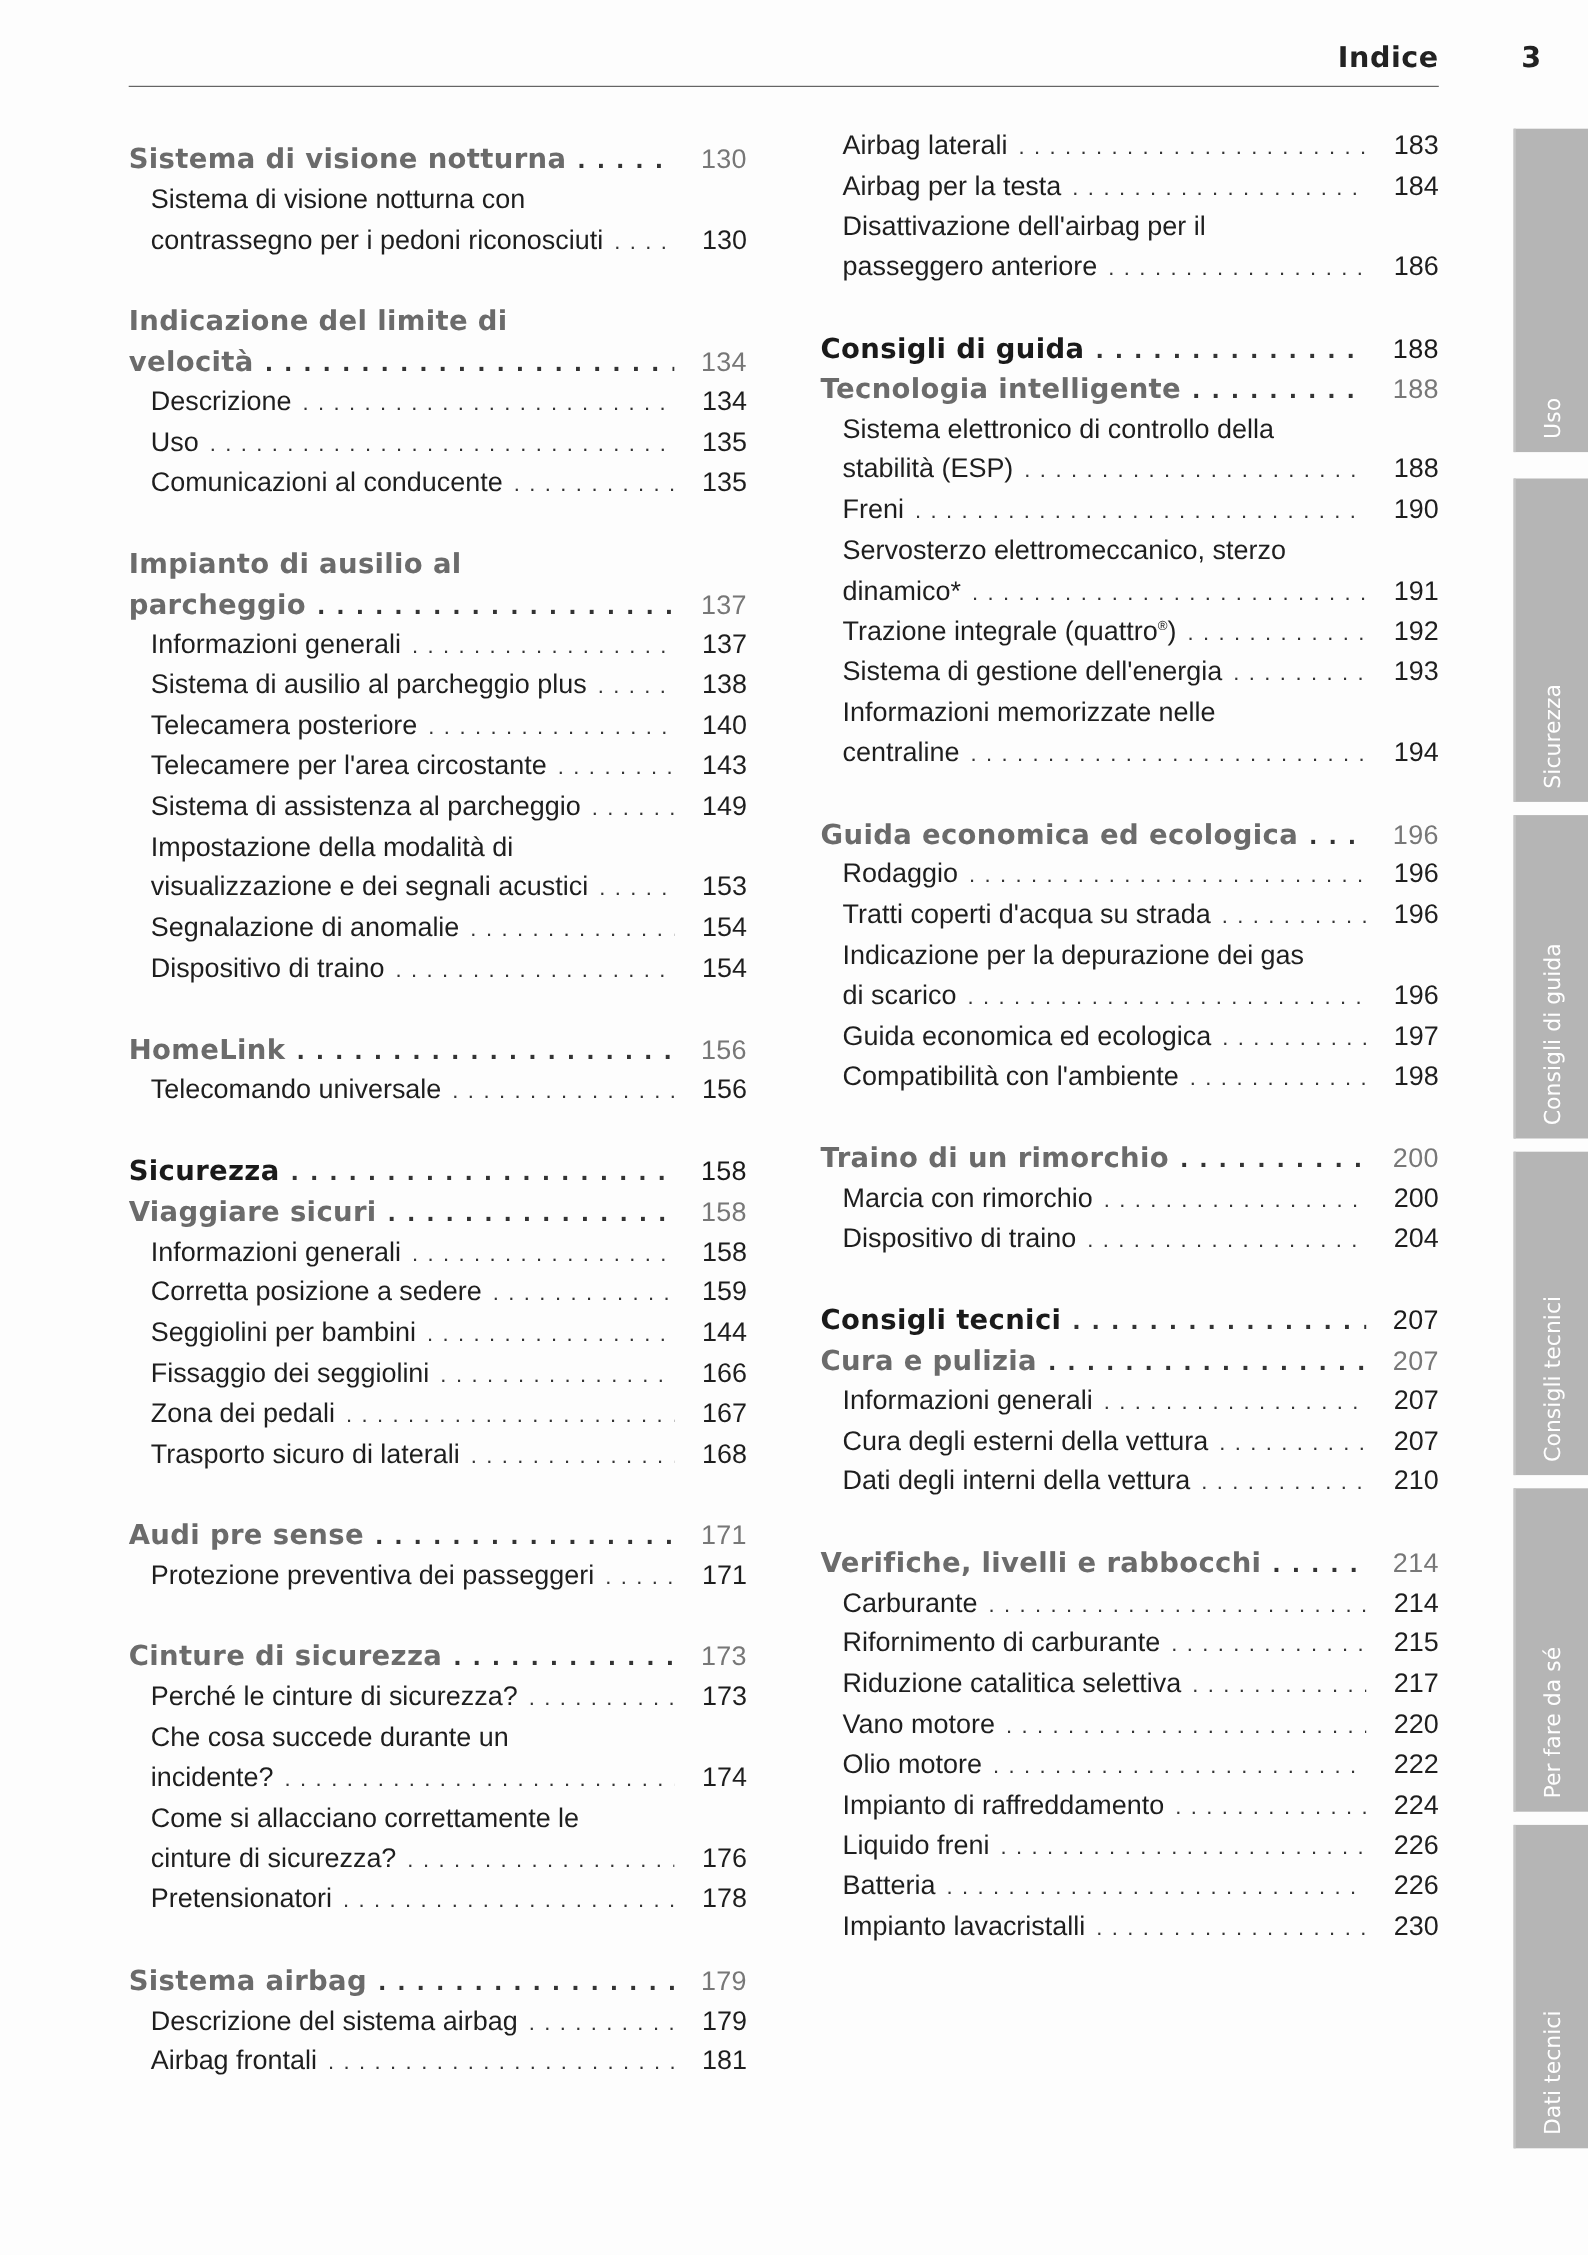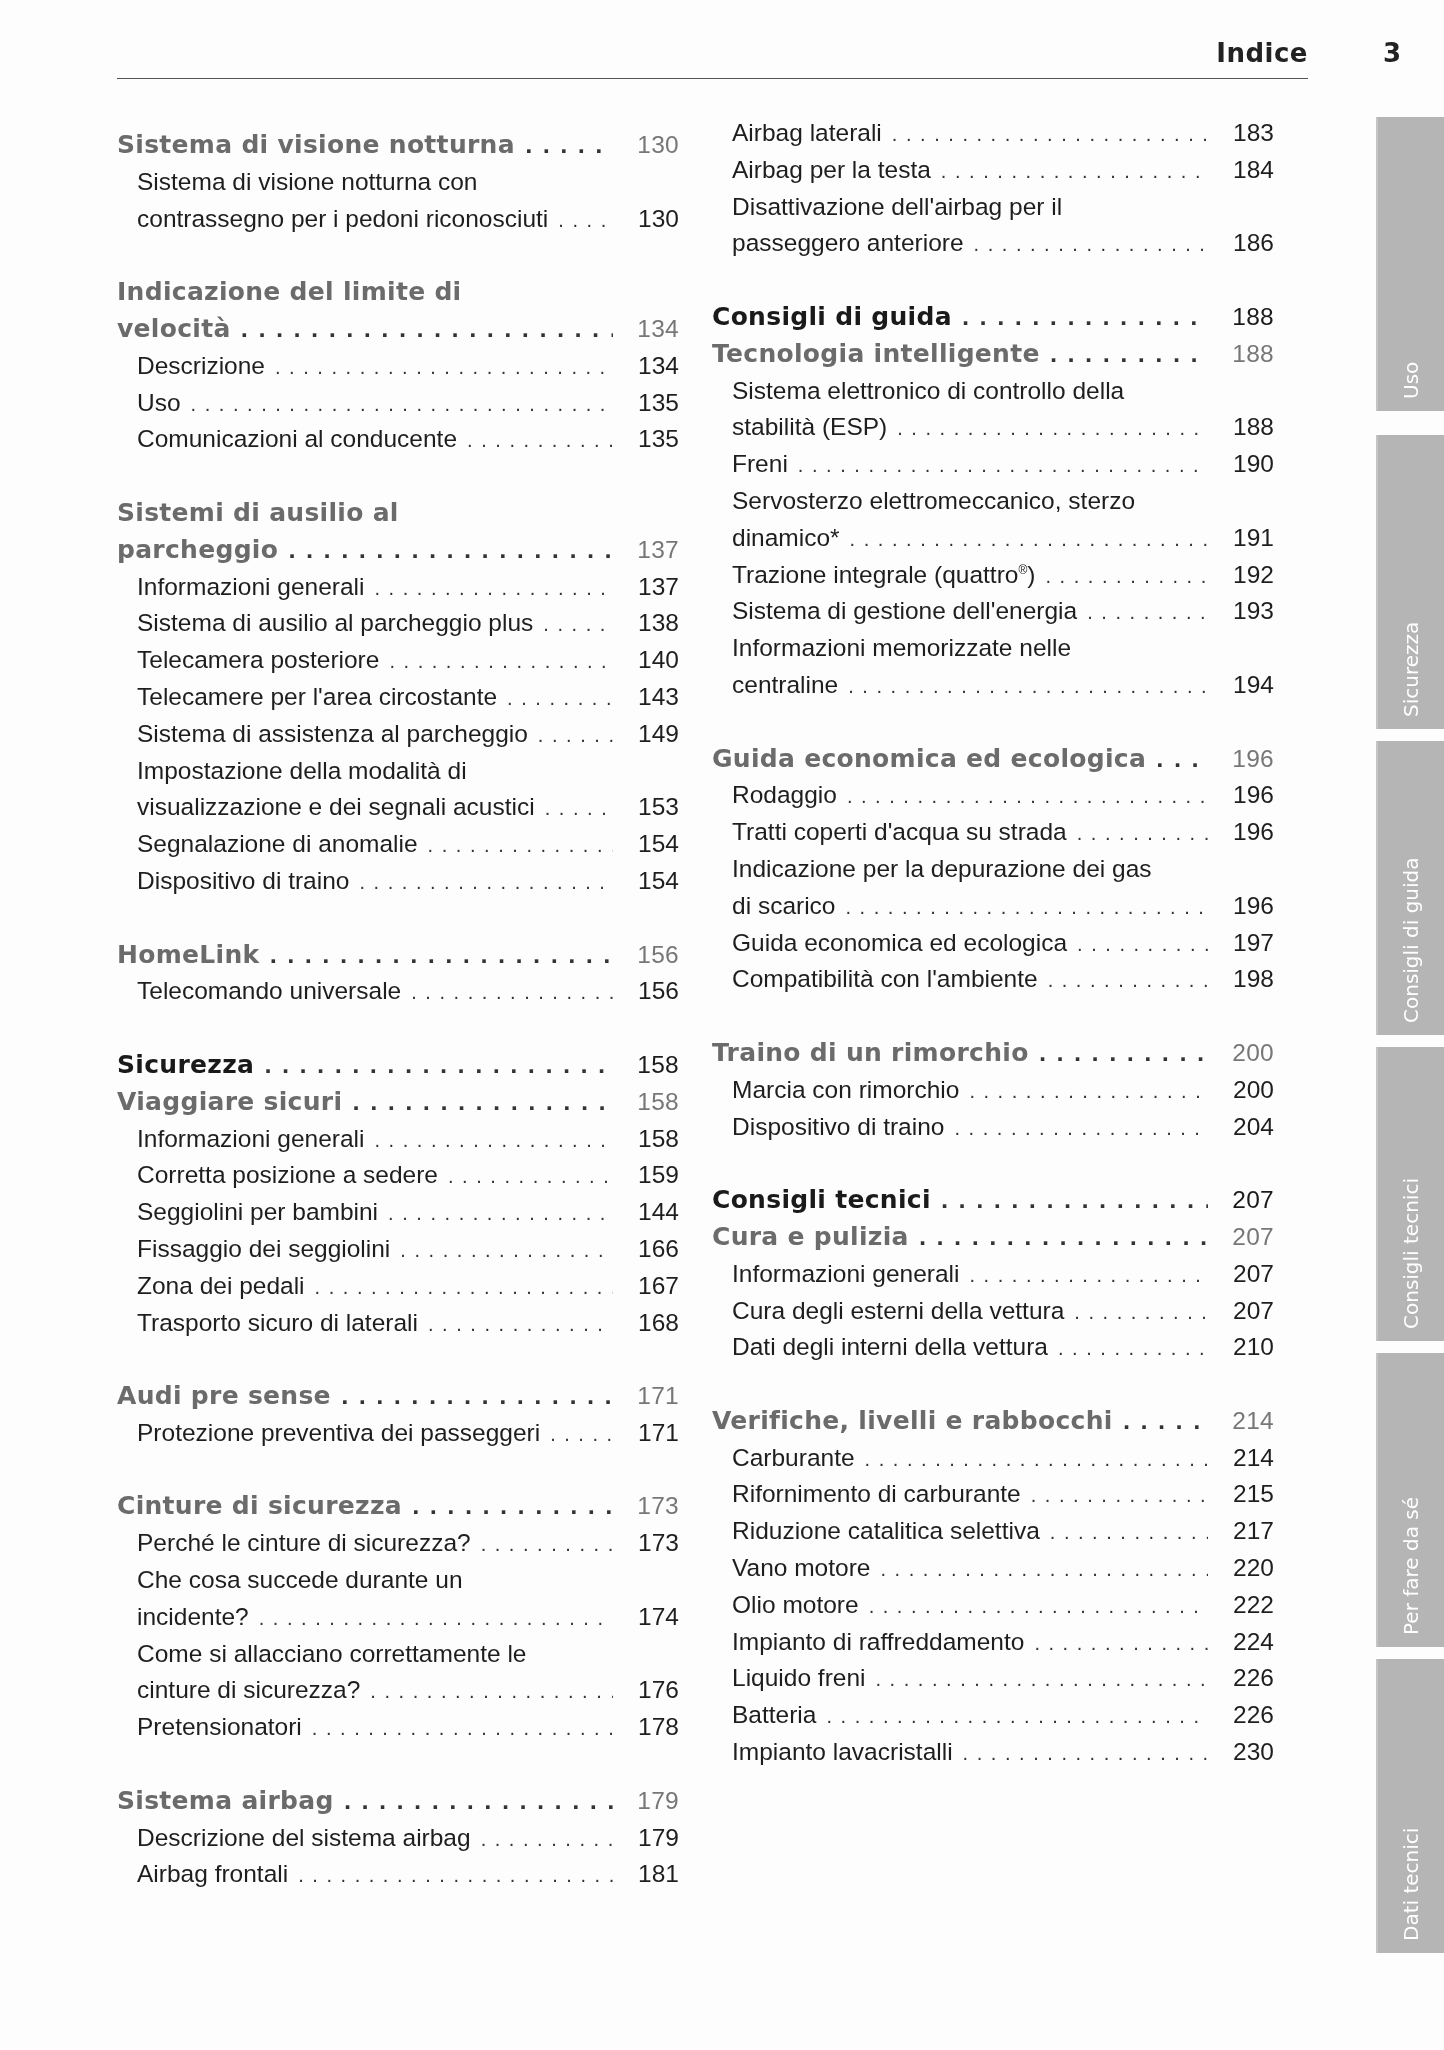--- a/index.html
+++ b/index.html
@@ -2,21 +2,21 @@
 <html><head>
 <meta charset="utf-8">
 <style>
   html,body{margin:0;padding:0;background:#fdfdfd;}
   body{width:1444px;height:2050px;position:relative;overflow:hidden;font-family:"DejaVu Sans","Liberation Sans",sans-serif;color:#222;}
   .header{position:absolute;left:117px;top:36px;width:1191px;height:42px;border-bottom:1.5px solid #555;}
   .header-title{position:absolute;right:0;top:2px;font-family:"DejaVu Sans",sans-serif;font-weight:bold;font-size:26px;color:#222;letter-spacing:0.5px;text-align:center;}
   .page-num{position:absolute;left:1383px;top:38px;font-family:"DejaVu Sans",sans-serif;font-weight:bold;font-size:26px;color:#222;}
   .col{position:absolute;top:115px;width:562px;}
   .col.left{left:117px;margin-top:12px;}
-  .col.right{left:712px;}
+  .col.right{left:746px;}
   .row{position:relative;height:36.8px;line-height:36.8px;font-size:24px;white-space:nowrap;display:flex;align-items:baseline;}
   .row.blank{height:36.8px;}
   .row .label{flex:0 0 auto;}
   .row .leader{flex:1 1 auto;overflow:hidden;color:#333;letter-spacing:5.2px;padding-left:10px;margin-right:18px;text-align:right;font-size:20px;}
   .row .leader::before{content:". . . . . . . . . . . . . . . . . . . . . . . . . . . . . . . . . . . . . . . . . . . . . . . . .";letter-spacing:0;word-spacing:3px;}
   .row .pg{flex:0 0 auto;width:48px;text-align:right;}
   .sub{padding-left:20px;font-family:"Liberation Sans",sans-serif;font-size:24.5px;color:#1e1e1e;}
   .sub .label{font-stretch:condensed;}
   .chapter{font-family:"DejaVu Sans",sans-serif;font-weight:bold;font-size:25px;color:#6b6b6b;letter-spacing:0.3px;}
   .chapter .pg{font-family:"Liberation Sans",sans-serif;font-weight:normal;color:#777;font-size:24.5px;}
@@ -74,21 +74,21 @@
       <span class="leader"></span>
       <span class="pg">135</span>
     </div>
     <div class="row sub">
       <span class="label">Comunicazioni al conducente</span>
       <span class="leader"></span>
       <span class="pg">135</span>
     </div>
     <div class="row blank"></div>
     <div class="row chapter nopg">
-      <span class="label">Sistemi di ausilio al</span>
+      <span class="label">Impianto di ausilio al</span>
       <span class="leader"></span>
       <span class="pg"></span>
     </div>
     <div class="row chapter">
       <span class="label">parcheggio</span>
       <span class="leader"></span>
       <span class="pg">137</span>
     </div>
     <div class="row sub">
       <span class="label">Informazioni generali</span>

